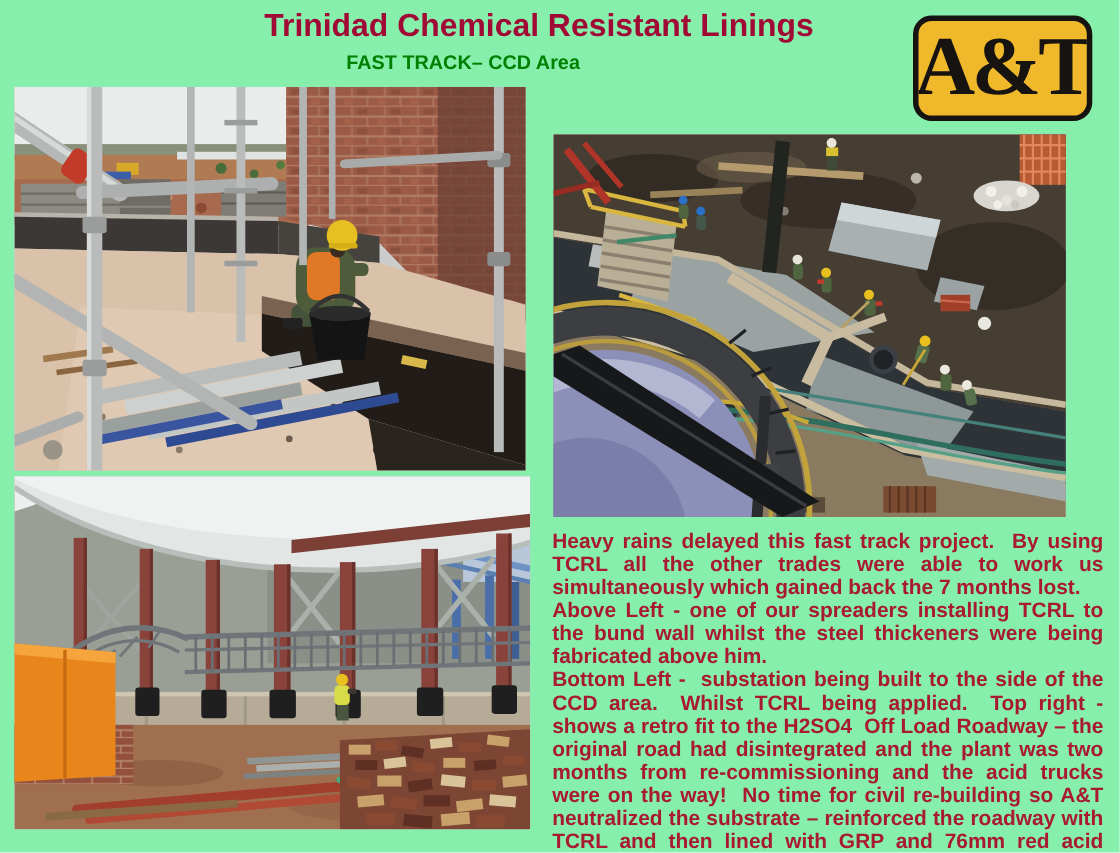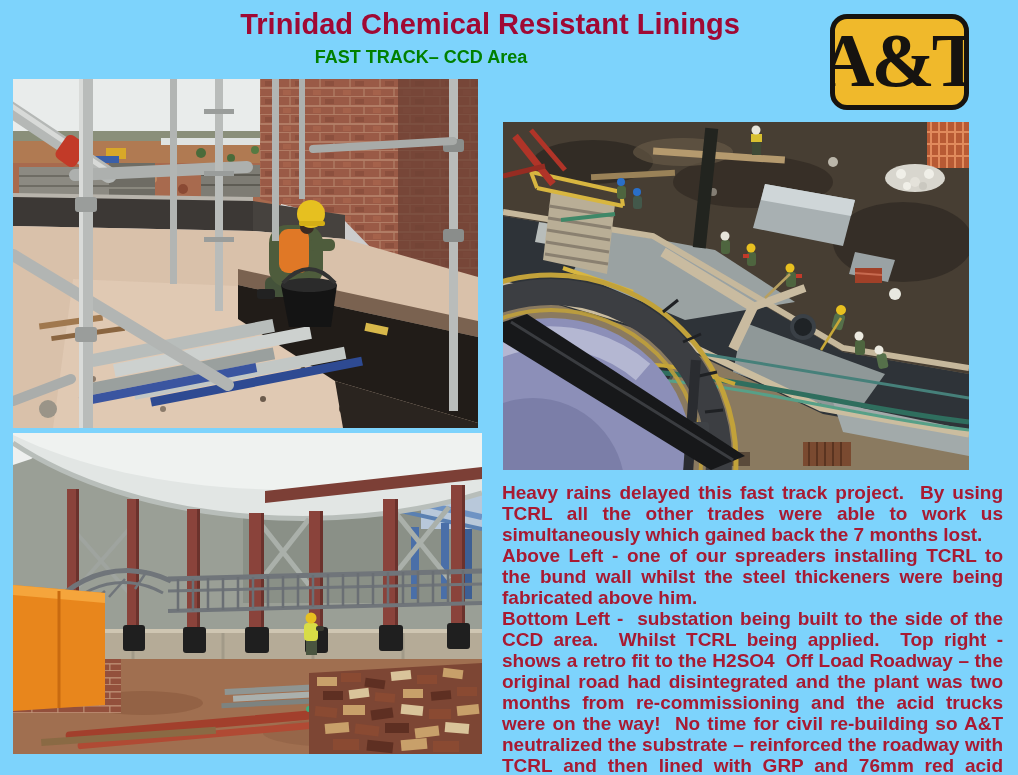--- a/index.html
+++ b/index.html
@@ -1,37 +1,37 @@
 <!DOCTYPE html>
 <html style="--title-red: #a00934; --subtitle-green: #008000; --body-red: #a81a32; --logo-yellow: #f0b92b; --logo-ink: #161310;"><head>
 <meta charset="utf-8">
 <style>
   html,body{margin:0;padding:0;background:#ffffff;}
   .slide{
     position:relative;
     width:1018px;height:775px;
-    background:#7dd3fc;
+    background:#86efac;
     overflow:hidden;
     font-family:"Liberation Sans",sans-serif;
   }
   .title-line1{
     position:absolute;left:0;top:7px;width:980px;
     text-align:center;
     font-size:29px;font-weight:bold;line-height:34px;
     color:var(--title-red,#a00934);
     letter-spacing:0px;
   }
   .title-line2{
     position:absolute;left:0;top:41px;width:842px;
     text-align:center;
     font-size:18px;font-weight:bold;line-height:32px;
     color:var(--subtitle-green,#008000);
   }
   .logo{
-    position:absolute;left:830px;top:14px;width:139px;height:96px;
+    position:absolute;left:830px;top:14px;width:163px;height:96px;
     box-sizing:border-box;
     background:var(--logo-yellow,#f0b92b);
     border:5px solid var(--logo-ink,#161310);
     border-radius:17px;
     display:flex;align-items:center;justify-content:center;
     overflow:hidden;
   }
   .logo span{
     font-family:"Liberation Serif",serif;
     font-weight:bold;

